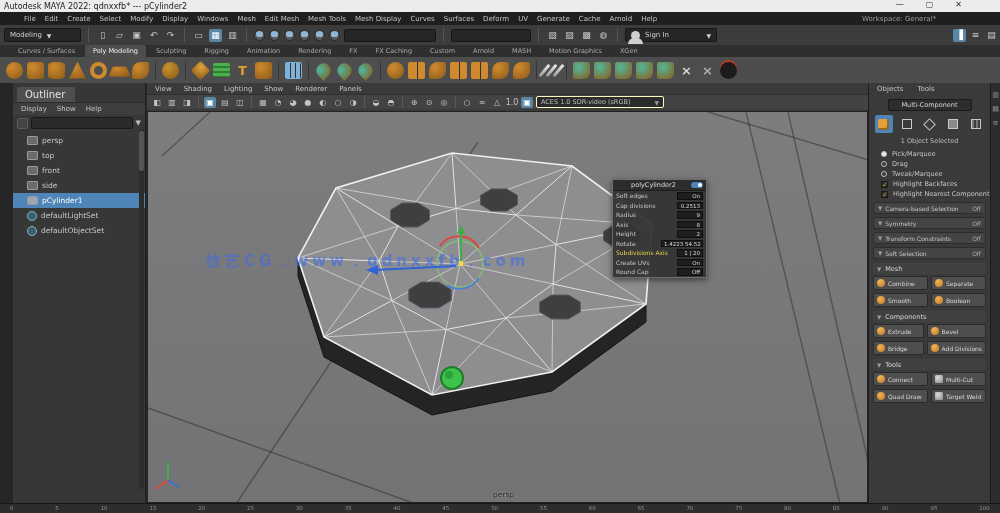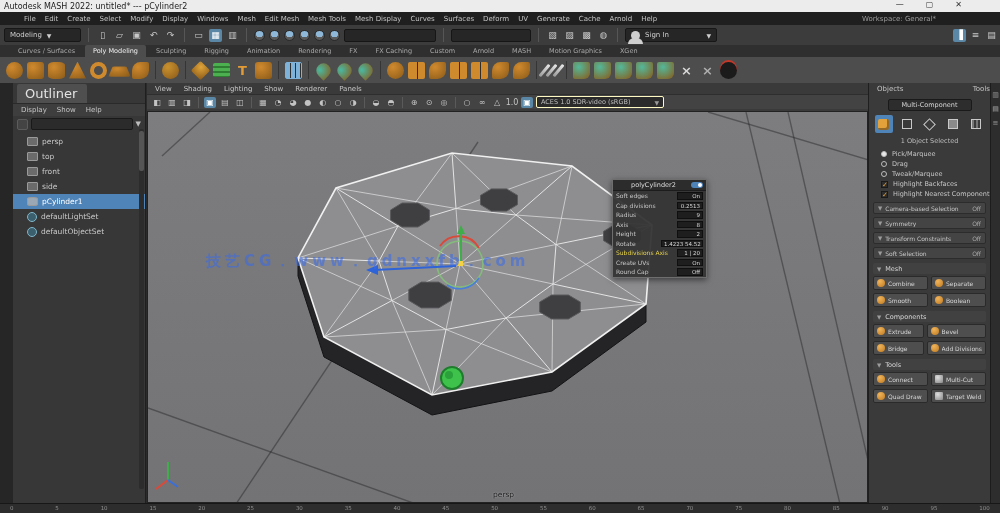--- a/index.html
+++ b/index.html
@@ -63,21 +63,21 @@
   .si-x { color:#d8d8d8; background:transparent !important; font-size:13px; }
   .si-T { color:#e39b35; background:transparent !important; font-size:13px; }
   .si-bomb { border-radius:50%; background:#1b1b1b !important; box-shadow:0 -2px 0 #c0392b; }
 
   
   #main { position:absolute; left:0; top:83px; width:1000px; height:420px; }
   #toolstrip { position:absolute; left:0; top:0; width:13px; height:420px; background:#262626; }
 
   
   #outliner { position:absolute; left:13px; top:0; width:133px; height:420px; background:#373737; border-right:1px solid #1f1f1f; }
-  #outliner-tab { display:inline-block; background:#4f4f4f; color:#e3e3e3; font-size:13px; padding:2px 10px 2px 8px; border-radius:2px 2px 0 0; margin:1px 0 0 4px; }
+  #outliner-tab { display:inline-block; background:#4f4f4f; color:#e3e3e3; font-size:10px; padding:2px 10px 2px 8px; border-radius:2px 2px 0 0; margin:1px 0 0 4px; }
   #outliner-menus { display:flex; gap:10px; padding:2px 0 2px 8px; background:#3e3e3e; border-top:1px solid #2a2a2a; }
   #outliner-menus span { font-size:7px; color:#c5c5c5; }
   #outliner-search { display:flex; align-items:center; gap:3px; padding:2px 4px; }
   #outliner-search .box { width:11px; height:11px; border:1px solid #5c5c5c; border-radius:2px; background:#444; }
   #outliner-search .inp { flex:1; height:12px; background:#2b2b2b; border:1px solid #191919; border-radius:2px; position:relative; }
   #outliner-search .caret { color:#bdbdbd; font-size:7px; }
   #outliner-list { margin-top:2px; }
   .ol-row { display:flex; align-items:center; gap:4px; height:15px; padding-left:14px; }
   .ol-row .ic { width:11px; height:9px; border:1px solid #9a9a9a; border-radius:1px; background:#6b6b6b; }
   .ol-row .ic.set { border-radius:50%; width:10px; height:10px; background:#3c5f6e; border-color:#7fb6c9; }
@@ -113,21 +113,21 @@
   #popup-title .pill:after { content:""; position:absolute; right:1px; top:1px; width:4px; height:4px; border-radius:50%; background:#fff; }
   .pop-row { display:flex; align-items:center; height:9.5px; padding:0 3px; gap:3px; }
   .pop-row .lbl { flex:1; font-size:6px; color:#c6c6c6; white-space:nowrap; overflow:hidden; }
   .pop-row.hl .lbl { color:#e8d44d; }
   .pop-row .val { width:26px; height:7.5px; background:#1e1e1e; border:1px solid #0f0f0f; color:#d8d8d8;
     font-size:5.5px; text-align:right; padding:0 2px; line-height:7px; white-space:nowrap; }
   .pop-row.wide .val { width:42px; }
 
   
   #rightpanel { position:absolute; left:868px; top:0; width:122px; height:420px; background:#3a3a3a; border-left:1px solid #1f1f1f; padding-top:2px; }
-  #rp-tabs { display:flex; gap:14px; padding-left:8px;justify-content:space-between; }
+  #rp-tabs { display:flex; gap:14px; padding-left:8px; }
   #rp-tabs span { font-size:7px; color:#c3c3c3; }
   #mode-btn { margin:6px auto 4px; width:84px; height:12px; background:#2d2d2d; border:1px solid #1a1a1a; border-radius:2px;
     color:#d6d6d6; font-size:6.5px; display:flex; align-items:center; justify-content:center; }
   #mode-icons { display:flex; justify-content:center; gap:5px; margin:2px 0 4px; }
   .mi { width:18px; height:18px; border-radius:2px; display:flex; align-items:center; justify-content:center; }
   .mi.active { background:#4f84b8; }
   .mi .cube { width:11px; height:11px; background:#e3a13c; border-radius:2px; box-shadow:inset -2px -2px 0 rgba(0,0,0,.35); }
   .mi .vert { width:10px; height:10px; border:1px solid #c9c9c9; position:relative; }
   .mi .edge { width:9px; height:9px; border:1px solid #c9c9c9; transform:rotate(45deg); }
   .mi .face { width:10px; height:10px; background:#8a8a8a; border:1px solid #c9c9c9; }
@@ -159,21 +159,21 @@
   #timeline { position:absolute; left:0; top:503px; width:1000px; height:10px; background:#2d2d2d; border-top:1px solid #171717;
     display:flex; align-items:flex-start; justify-content:space-between; padding:1px 10px 0; }
   #timeline span { font-size:5.5px; color:#8f8f8f; }
 </style>
 </head>
 <body>
 
 <div id="app">
 
   <div id="titlebar">
-    <span class="t">Autodesk MASH 2022: untitled* --- pCylinder2</span>
+    <span class="t">Autodesk MAYA 2022: qdnxxfb* --- pCylinder2</span>
     <span class="wc">
       <span>—</span>
       <span>▢</span>
       <span>✕</span>
     </span>
   </div>
 
   <div id="menubar">
     <div id="menu-items">
         <span class="menu-item">File</span>

